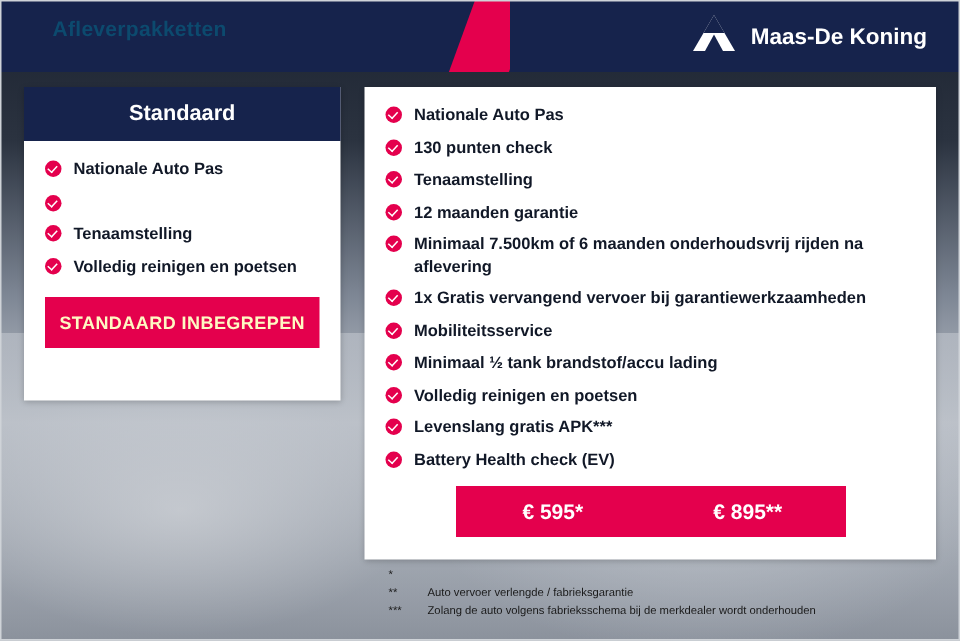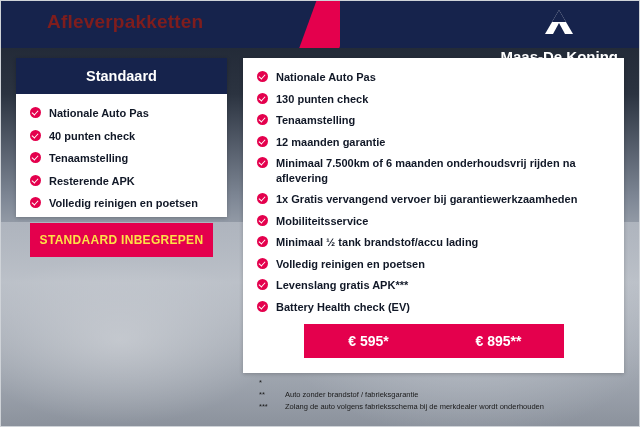--- a/index.html
+++ b/index.html
@@ -64,53 +64,51 @@
     position: absolute;
     left: 340px; top: 0;
     width: 300px;
     height: 48px;
     background: #16234c;
   }
   .header-title {
     position: absolute;
     left: 35px;
     top: 11px;
-    color: #7f1d1d;
-    font-size: 19px;
+    color: #0c4a6e;
+    font-size: 14px;
     font-weight: bold;
     letter-spacing: 0.2px;
-    margin-left: 12px;
   }
   .brand {
     position: absolute;
     right: 22px;
     top: 9px;
     display: flex;
     align-items: center;
     gap: 9px;
-    flex-direction: column;
   }
   .brand-name {
     color: #ffffff;
     font-size: 15px;
     font-weight: bold;
   }
 
   
   .card {
     position: absolute;
     background: #ffffff;
     box-shadow: 0 1px 4px rgba(0,0,0,0.22);
     z-index: 4;
   }
   .card-standard {
     left: 16px;
     top: 58px;
     width: 211px;
-    height: 159px;
+    height: 209px;
   }
   .card-approved {
     left: 243px;
     top: 58px;
     width: 381px;
     height: 315px;
   }
   .card-head {
     background: #16234c;
     color: #ffffff;
@@ -162,21 +160,21 @@
   }
   .li-text {
     flex: 1 1 auto;
   }
 
   .btn-standard {
     display: block;
     margin: 12px 0 0 0;
     width: 100%;
     background: #e4004d;
-    color: #fde047;
+    color: #fef9c3;
     border: none;
     font-family: "Liberation Sans", sans-serif;
     font-size: 12px;
     font-weight: bold;
     letter-spacing: 0.3px;
     padding: 10px 0;
     cursor: pointer;
   }
 
   .price-row {
@@ -259,29 +257,24 @@
   <div class="card card-standard">
     <div class="card-head">Standaard</div>
     <div class="card-body">
       <ul class="feature-list">
         <li>
           <span class="check"></span>
           <span class="li-text">Nationale Auto Pas</span>
         </li>
         <li>
           <span class="check"></span>
-          <span class="li-text">40 punten check</span>
         </li>
         <li>
           <span class="check"></span>
           <span class="li-text">Tenaamstelling</span>
-        </li>
-        <li>
-          <span class="check"></span>
-          <span class="li-text">Resterende APK</span>
         </li>
         <li>
           <span class="check"></span>
           <span class="li-text">Volledig reinigen en poetsen</span>
         </li>
       </ul>
       <button class="btn-standard">STANDAARD INBEGREPEN</button>
     </div>
   </div>
 
@@ -339,21 +332,21 @@
       </div>
     </div>
   </div>
 
   <div class="footnotes">
     <div class="footnote">
       <span class="fn-mark">*</span>
     </div>
     <div class="footnote">
       <span class="fn-mark">**</span>
-      <span class="fn-text">Auto zonder brandstof / fabrieksgarantie</span>
+      <span class="fn-text">Auto vervoer verlengde / fabrieksgarantie</span>
     </div>
     <div class="footnote">
       <span class="fn-mark">***</span>
       <span class="fn-text">Zolang de auto volgens fabrieksschema bij de merkdealer wordt onderhouden</span>
     </div>
   </div>
 
   <div class="frame"></div>
 </div>
 

